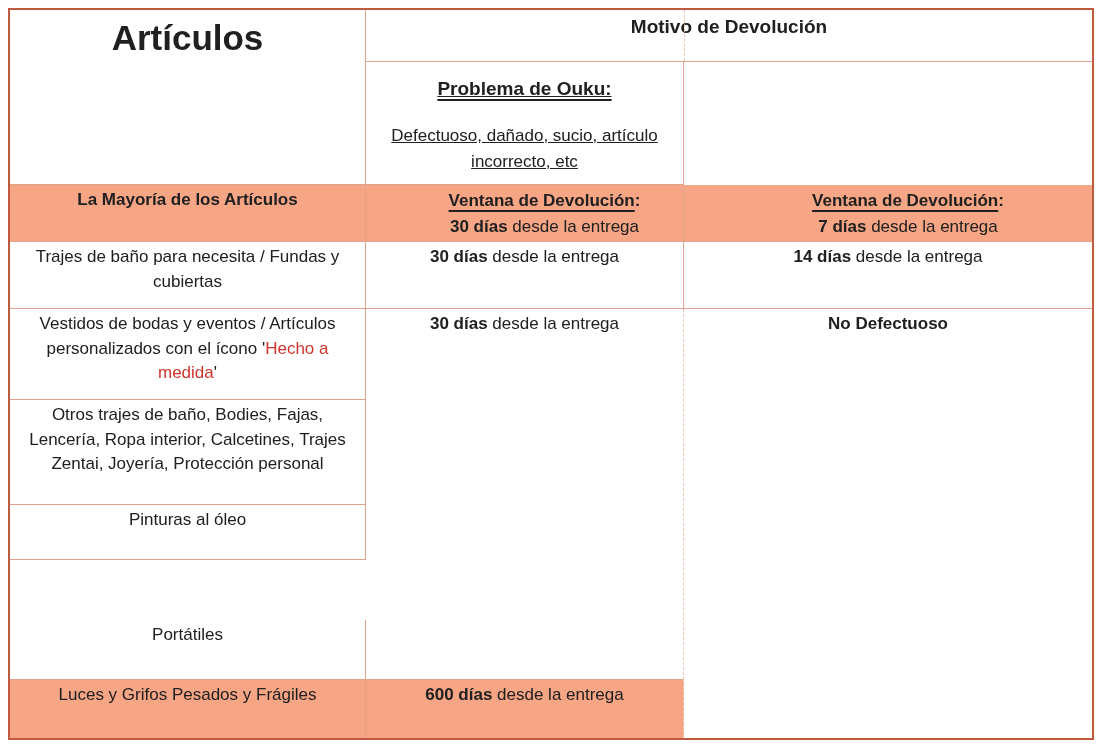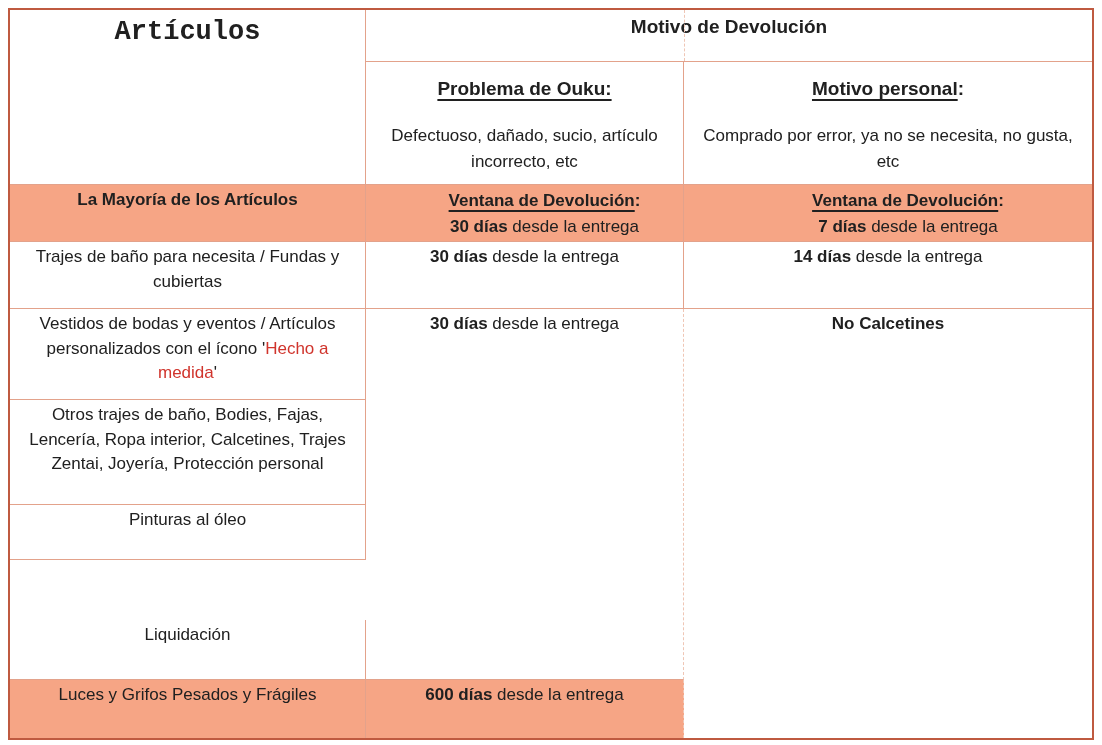--- a/index.html
+++ b/index.html
@@ -41,27 +41,28 @@
   .lastrow { border-bottom: none; }
   .dashR { border-right: 1px dashed #efc6b5; }
   .hl { background: #f6a585; }
   .b { font-weight: 700; }
   .red { color: #d0342c; }
   .u {
     text-decoration: underline;
     text-underline-offset: 4px;
     text-decoration-thickness: 2px;
   }
-  .articles-title { font-size: 27px; font-weight: 700; font-family: Liberation Mono, monospace; }
+  .articles-title { font-size: 35px; font-weight: 700; }
   .reason-title { font-size: 19px; font-weight: 700; }
   .subhead {
     flex-direction: column;
     justify-content: flex-start;
     padding-top: 13px;
     gap: 20px;
+    text-decoration: underline;
   }
   .subhead-title { font-size: 19px; font-weight: 700; }
   .subhead-desc { line-height: 1.55; }
   .twoline .line { line-height: 1.55; margin-left: 40px; }
   .vdash {
     position: absolute;
     top: 0;
     bottom: 0;
     left: 318px;
     width: 0;
@@ -80,24 +81,20 @@
   <div class="cell lastcol" style="grid-area:1/2/2/4">
     <div class="vdash"></div>
     <span class="reason-title">Motivo de Devolución</span>
   </div>
 
   <div class="cell subhead" style="grid-area:2/2/3/3">
     <div class="subhead-title"><span class="u">Problema de Ouku:</span></div>
     <div class="subhead-desc">Defectuoso, dañado, sucio, artículo incorrecto, etc</div>
   </div>
 
-  <div class="cell subhead lastcol" style="grid-area:2/3/3/4">
-    <div class="subhead-title"><span class="u">Motivo personal</span><span>:</span></div>
-    <div class="subhead-desc">Comprado por error, ya no se necesita, no gusta, etc</div>
-  </div>
 
   <div class="cell hl b" style="grid-area:3/1/4/2">
     <span>La Mayoría de los Artículos</span>
   </div>
   <div class="cell hl twoline" style="grid-area:3/2/4/3">
     <div>
       <div class="line b"><span class="u">Ventana de Devolución</span><span>:</span></div>
       <div class="line"><span class="b">30 días</span><span> desde la entrega</span></div>
     </div>
   </div>
@@ -125,29 +122,29 @@
   <div class="cell" style="grid-area:6/1/7/2">
     <span>Otros trajes de baño, Bodies, Fajas, Lencería, Ropa interior, Calcetines, Trajes Zentai, Joyería, Protección personal</span>
   </div>
 
   <div class="cell" style="grid-area:7/1/8/2">
     <span>Pinturas al óleo</span>
   </div>
 
 
   <div class="cell" style="grid-area:9/1/10/2">
-    <span>Liquidación</span>
+    <span>Portátiles</span>
   </div>
 
   <div class="cell dashR" style="grid-area:5/2/10/3">
     <div><span class="b">30 días</span><span> desde la entrega</span></div>
   </div>
 
   <div class="cell lastcol lastrow b" style="grid-area:5/3/11/4">
-    <span>No Calcetines</span>
+    <span>No Defectuoso</span>
   </div>
 
   <div class="cell hl lastrow" style="grid-area:10/1/11/2">
     <span>Luces y Grifos Pesados y Frágiles</span>
   </div>
   <div class="cell hl lastrow dashR" style="grid-area:10/2/11/3">
     <div><span class="b">600 días</span><span> desde la entrega</span></div>
   </div>
 
 </div>

